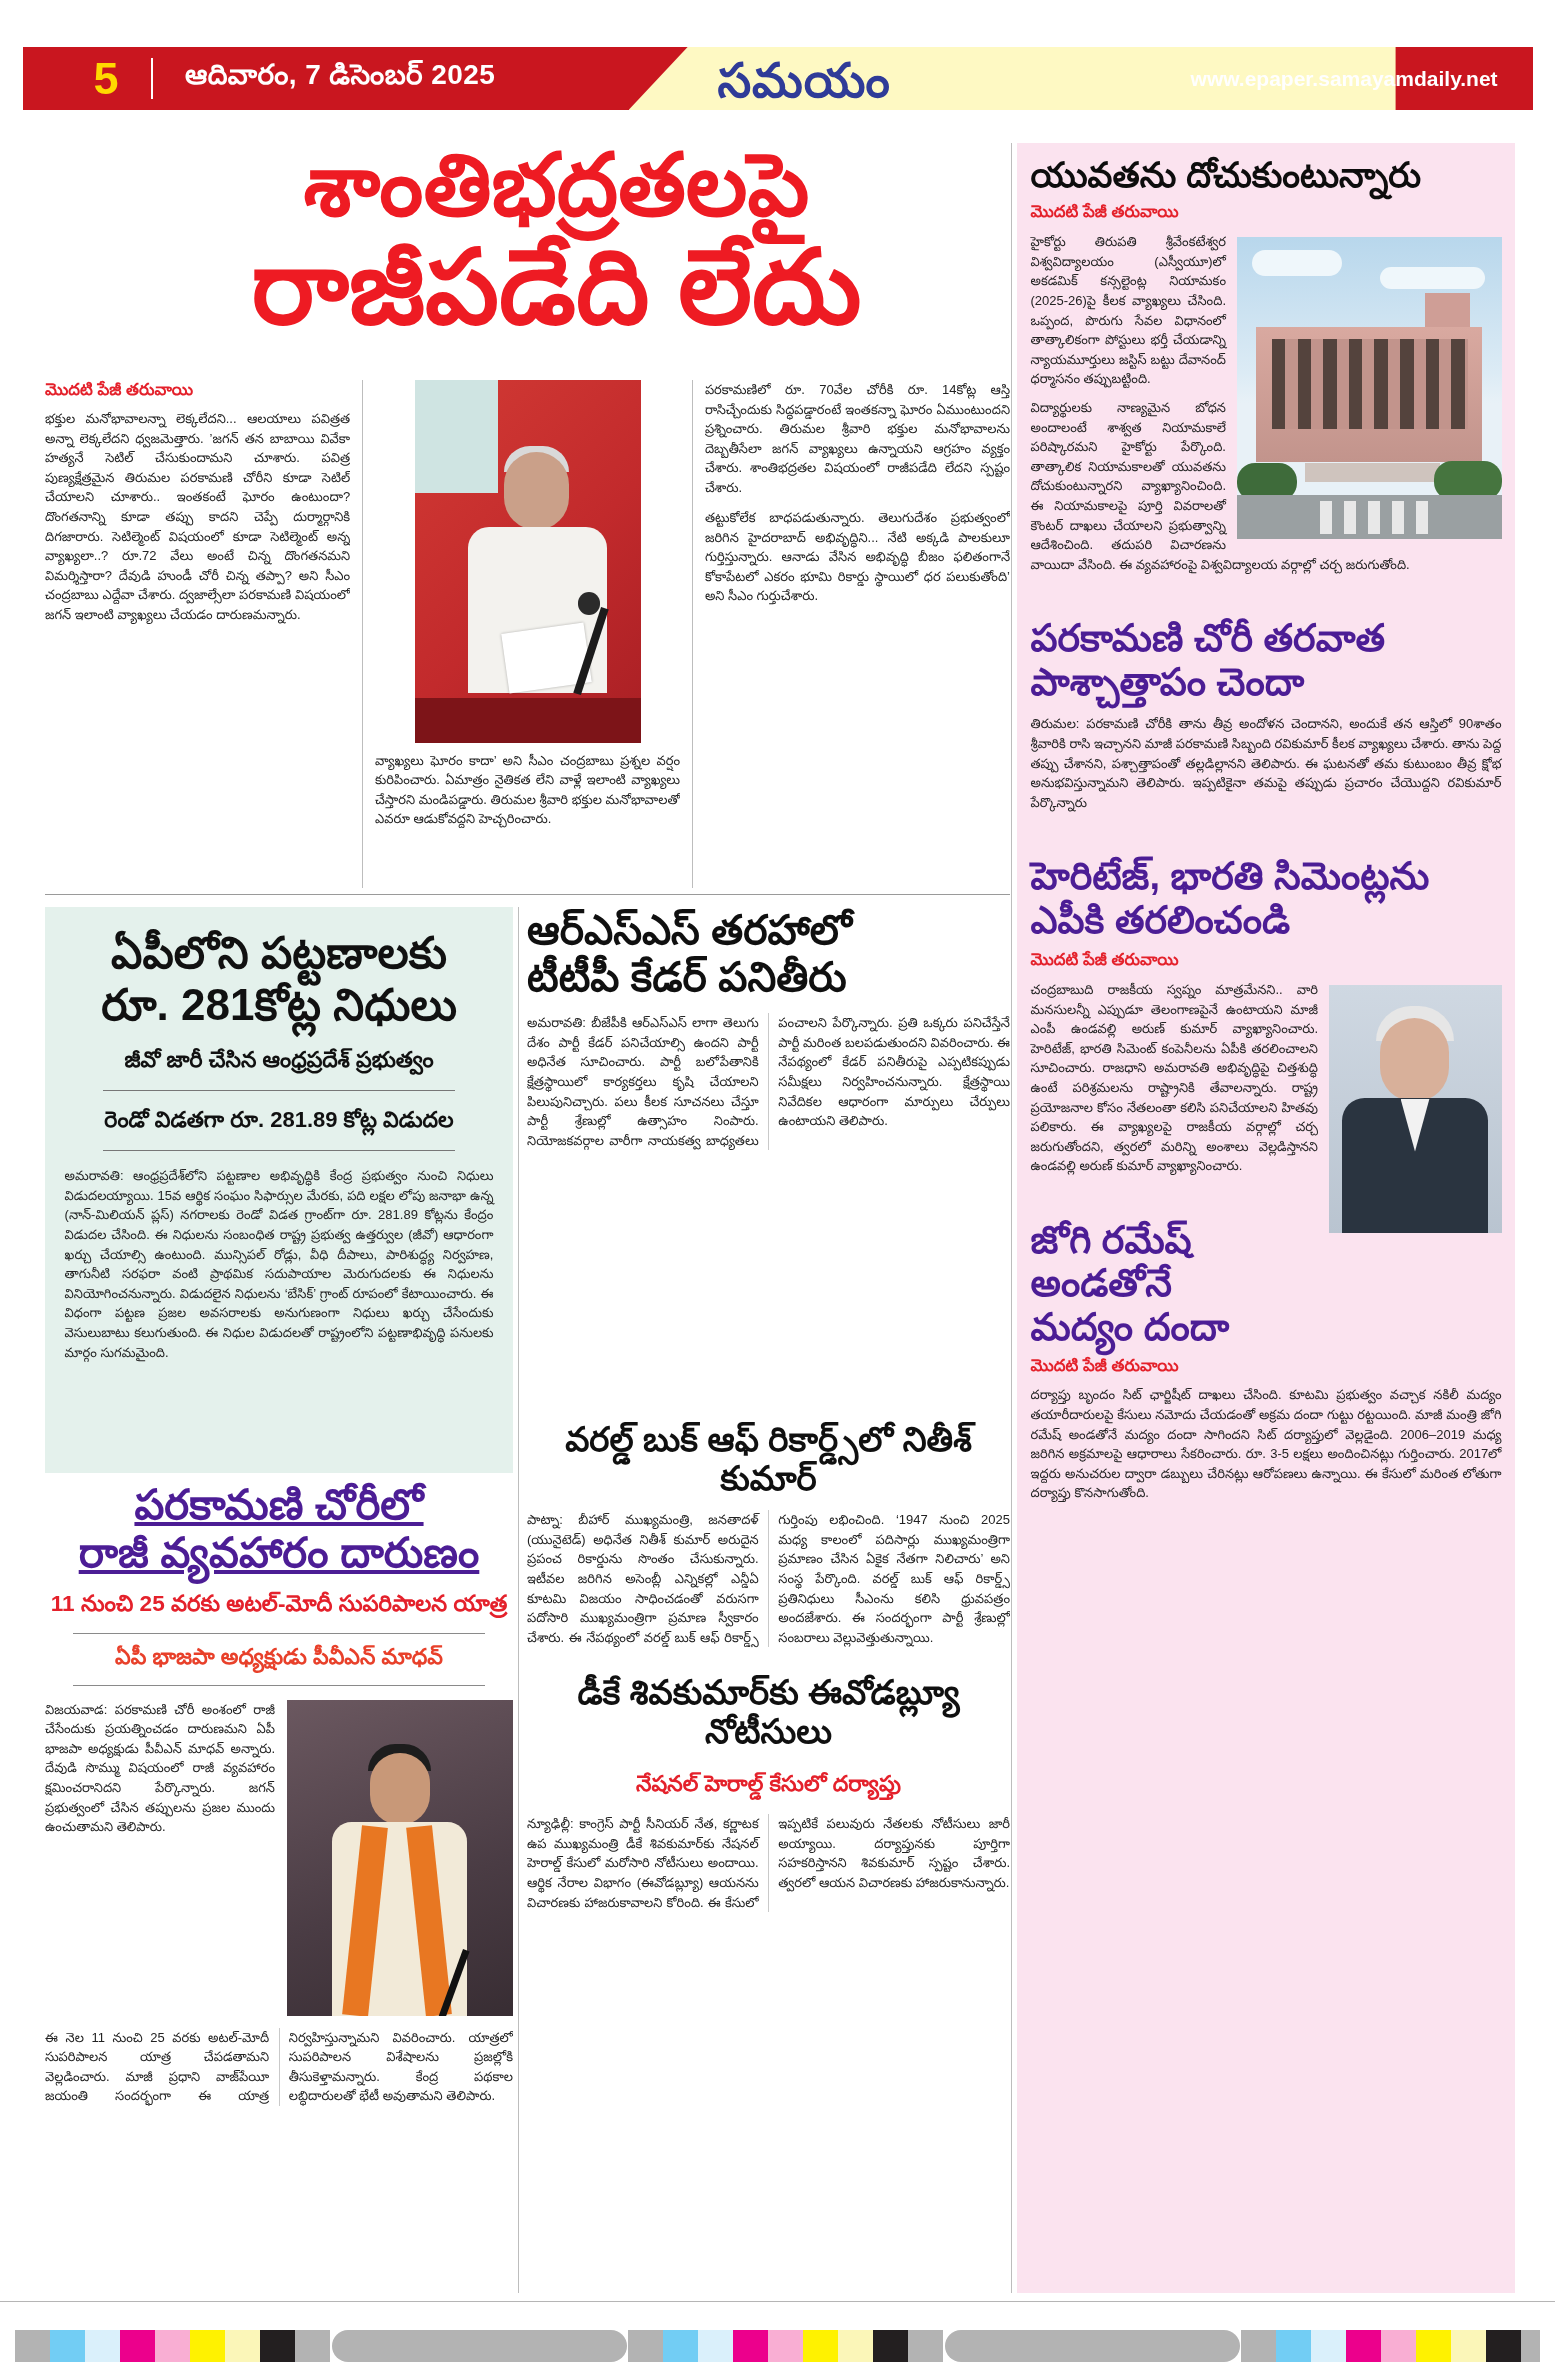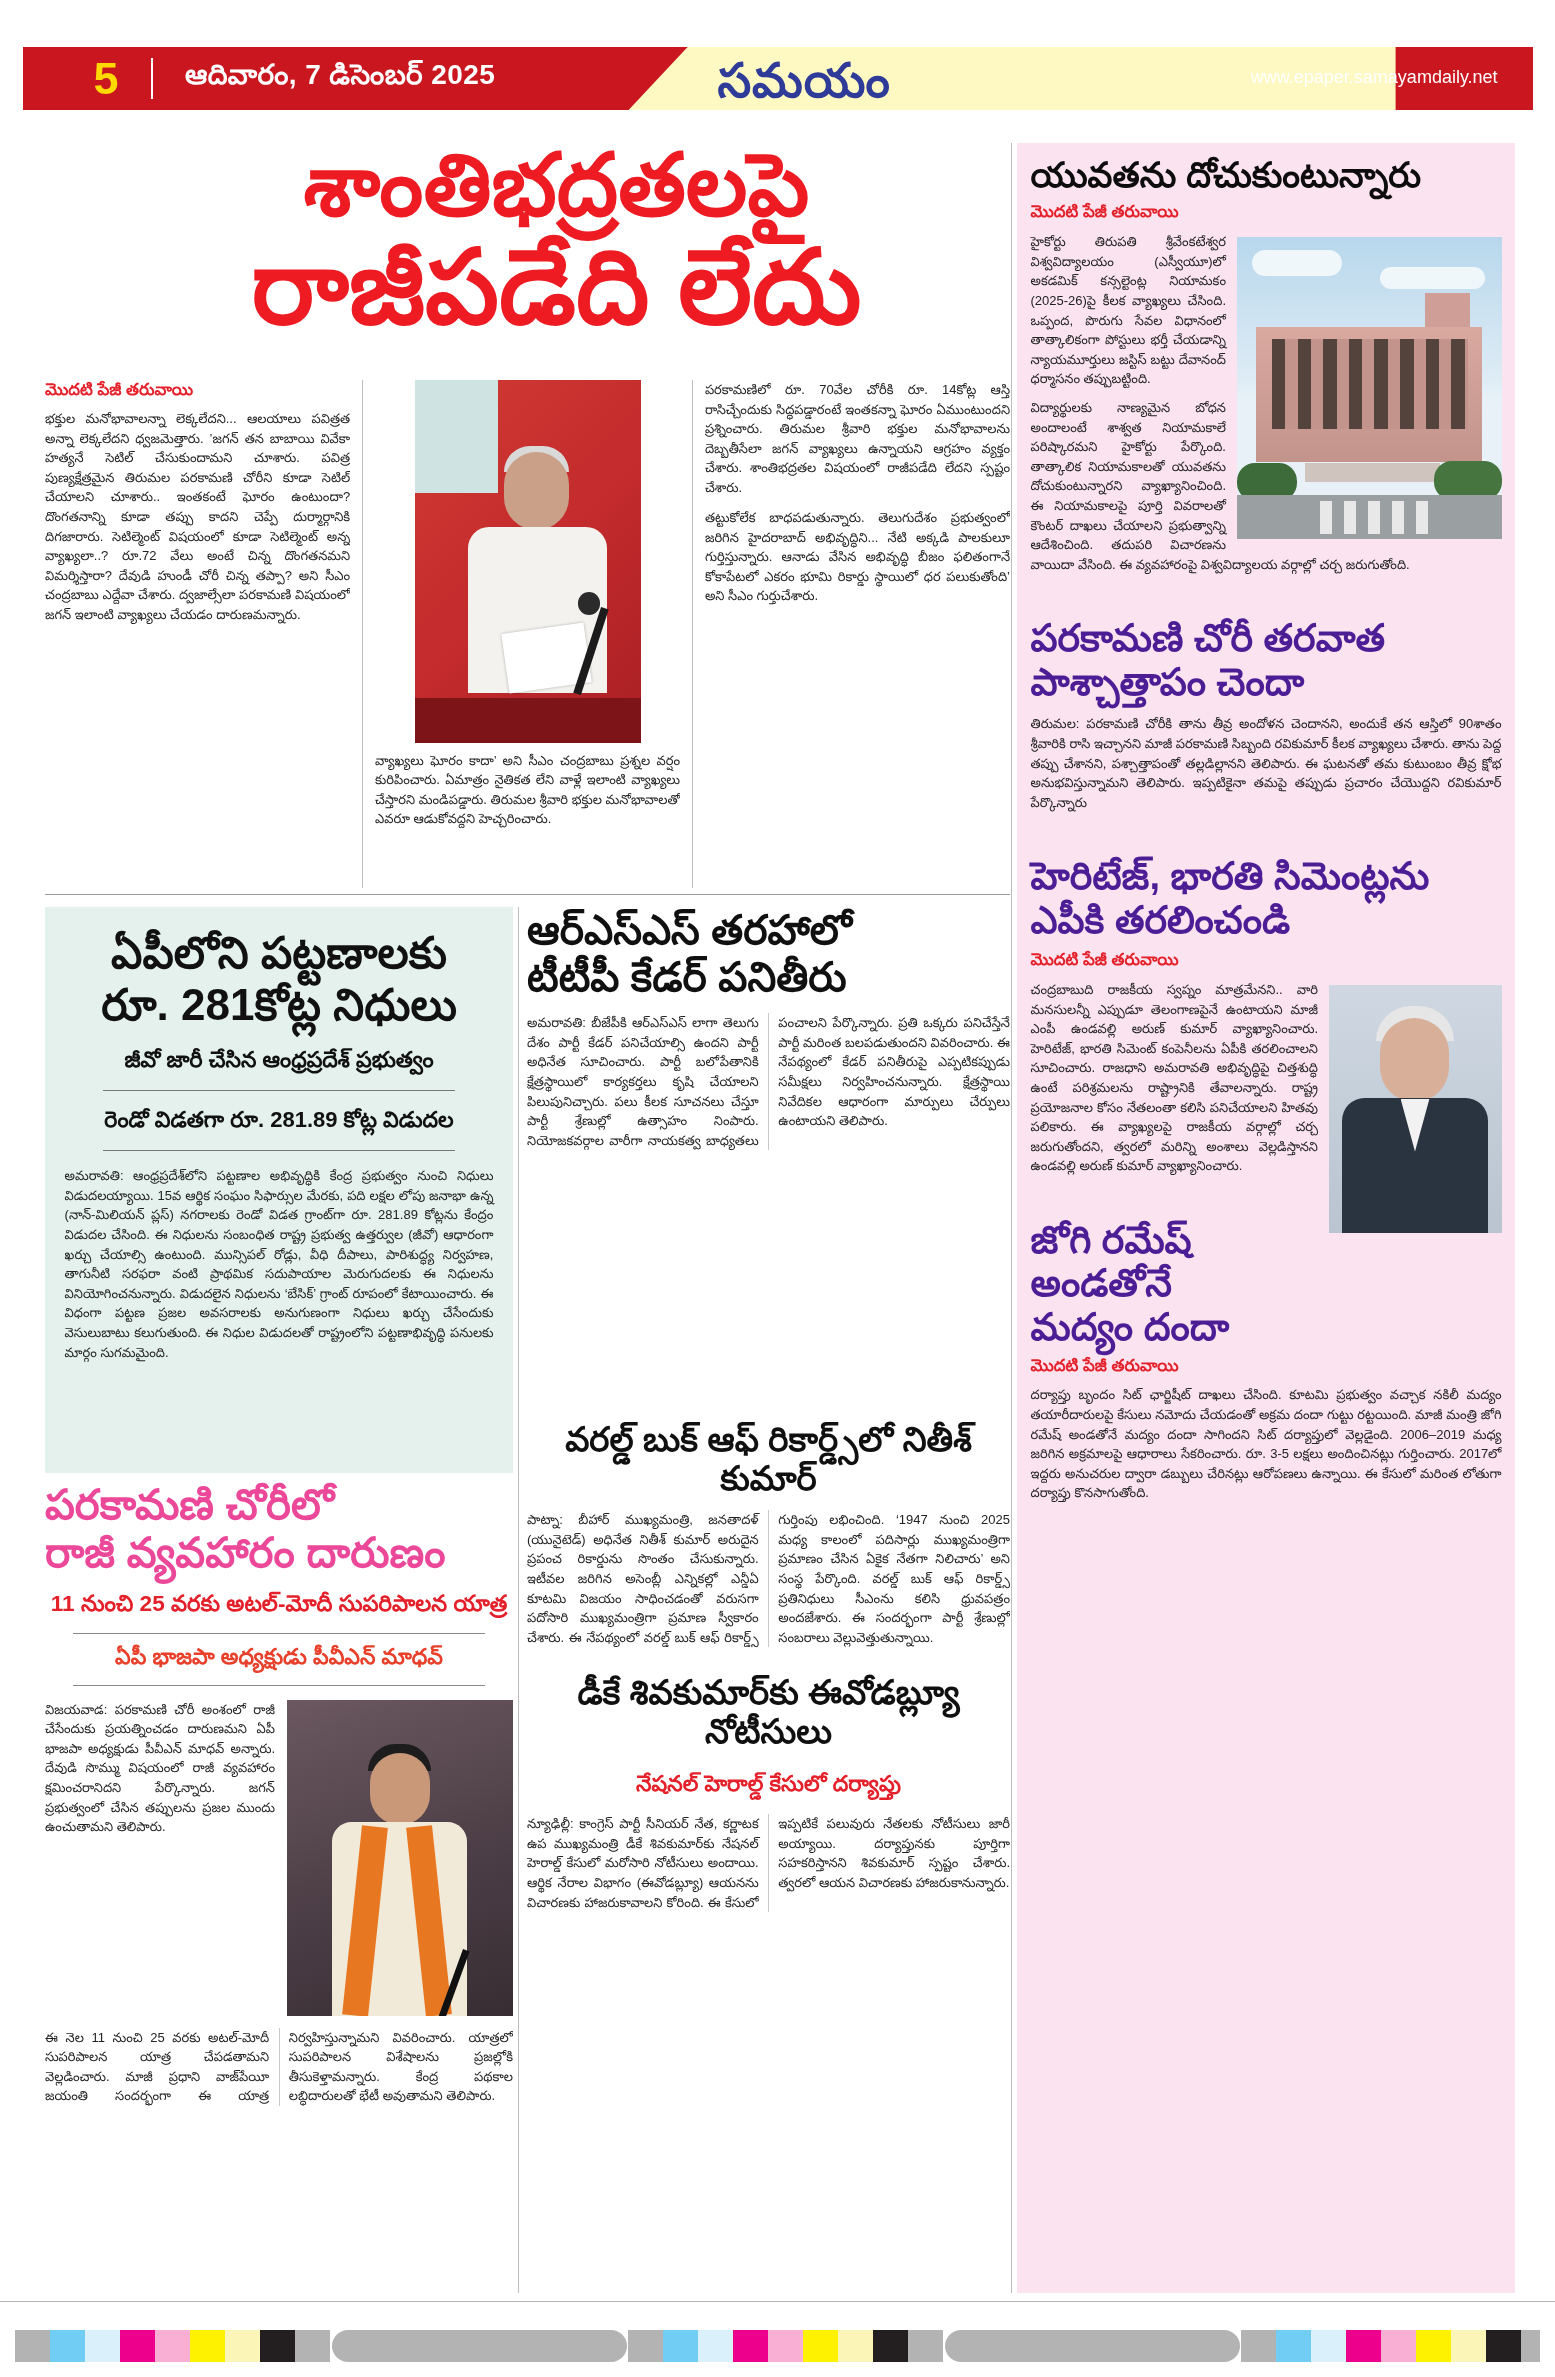--- a/index.html
+++ b/index.html
@@ -6,21 +6,21 @@
   body{font-family:"Liberation Sans","DejaVu Sans",sans-serif;color:#1b1b1b;}
   .page{position:relative;width:1555px;height:2377px;background:#fff;overflow:hidden;}
 
   
   .topbar{position:absolute;left:22.6px;top:47px;width:1510px;height:63px;background:#c9161f;display:flex;align-items:center;}
   .pagenum{color:#ffd900;font-size:45px;font-weight:bold;margin-left:71px;line-height:1;}
   .tb-divider{width:2.3px;height:41px;background:#ffffff;margin:0 32px;}
   .tb-date{color:#ffffff;font-size:28px;font-weight:bold;letter-spacing:0.4px;}
   .yellowband{position:absolute;left:606px;top:0;bottom:0;width:767px;background:#fef9c3;clip-path:polygon(59px 0,100% 0,100% 100%,0 100%);}
   .masthead{position:absolute;left:89px;top:6px;color:#2f3b98;font-size:48px;font-weight:bold;letter-spacing:0.8px;}
-  .tb-url{position:absolute;right:35px;top:19.6px;color:#ffffff;font-size:18px;font-weight:normal;}
+  .tb-url{position:absolute;right:35px;top:19.6px;color:#ffffff;font-size:21px;font-weight:bold;}
 
   
   .main-headline{position:absolute;left:105px;top:141px;width:903px;text-align:center;color:#ee1b23;font-weight:800;line-height:1.02;}
   .main-headline .l1{font-size:87px;}
   .main-headline .l2{font-size:104px;margin-top:4.5px;}
 
   
   .bodytxt{font-size:13px;line-height:19.6px;text-align:justify;color:#222;}
   .red-label{color:#e4212b;font-size:16.6px;font-weight:bold;margin-bottom:6px;}
 
@@ -46,21 +46,21 @@
   .funds-sub{font-size:22px;font-weight:bold;text-align:center;margin-top:16.6px;color:#111;}
   .funds-rule{width:82%;height:0.8px;background:#777;margin:12px auto 0 auto;}
 
   
   .rss-art{position:absolute;left:527px;top:907px;width:483px;height:563px;overflow:hidden;}
   .rss-h{font-size:41px;font-weight:800;line-height:1.15;color:#101010;}
   .twocol{columns:2;column-gap:19.6px;column-rule:0.8px solid #c9c9c9;margin-top:12px;}
 
   
   .bl-art{position:absolute;left:45px;top:1481px;width:468px;height:811px;overflow:hidden;}
-  .bl-h{font-size:42px;font-weight:800;text-align:left;line-height:1.15;color:#ec4899;}
+  .bl-h{font-size:42px;font-weight:800;text-align:center;line-height:1.15;color:#4c1d95;text-decoration:underline;}
   .bl-sub-red{color:#e4212b;font-size:22.6px;font-weight:bold;text-align:center;margin-top:13.5px;}
   .bl-sub-org{color:#e8402a;font-size:22px;font-weight:bold;text-align:center;margin-top:10.5px;}
   .bl-rule{width:88%;height:0.8px;background:#8a8a8a;margin:10.5px auto 0 auto;}
   .bl-top{display:flex;gap:12px;margin-top:13.5px;}
   .photo-madhav{flex:0 0 226px;height:316px;position:relative;background:linear-gradient(160deg,#6b5860 0%,#4a3c44 60%,#382d33 100%);overflow:hidden;}
   .photo-madhav .head{position:absolute;left:83px;top:53px;width:60px;height:72px;border-radius:32px;background:#c89878;}
   .photo-madhav .hair{position:absolute;left:81px;top:44px;width:63px;height:27px;border-radius:30px 30px 0 0;background:#1d1d1d;}
   .photo-madhav .kurta{position:absolute;left:45px;top:122px;width:135px;height:196px;border-radius:19.6px 19.6px 0 0;background:#f2ead8;}
   .photo-madhav .scarf{position:absolute;left:65px;top:126px;width:25.6px;height:190px;background:#e87722;transform:rotate(6deg);}
   .photo-madhav .scarf2{position:absolute;left:129px;top:126px;width:25.6px;height:190px;background:#e87722;transform:rotate(-6deg);}

